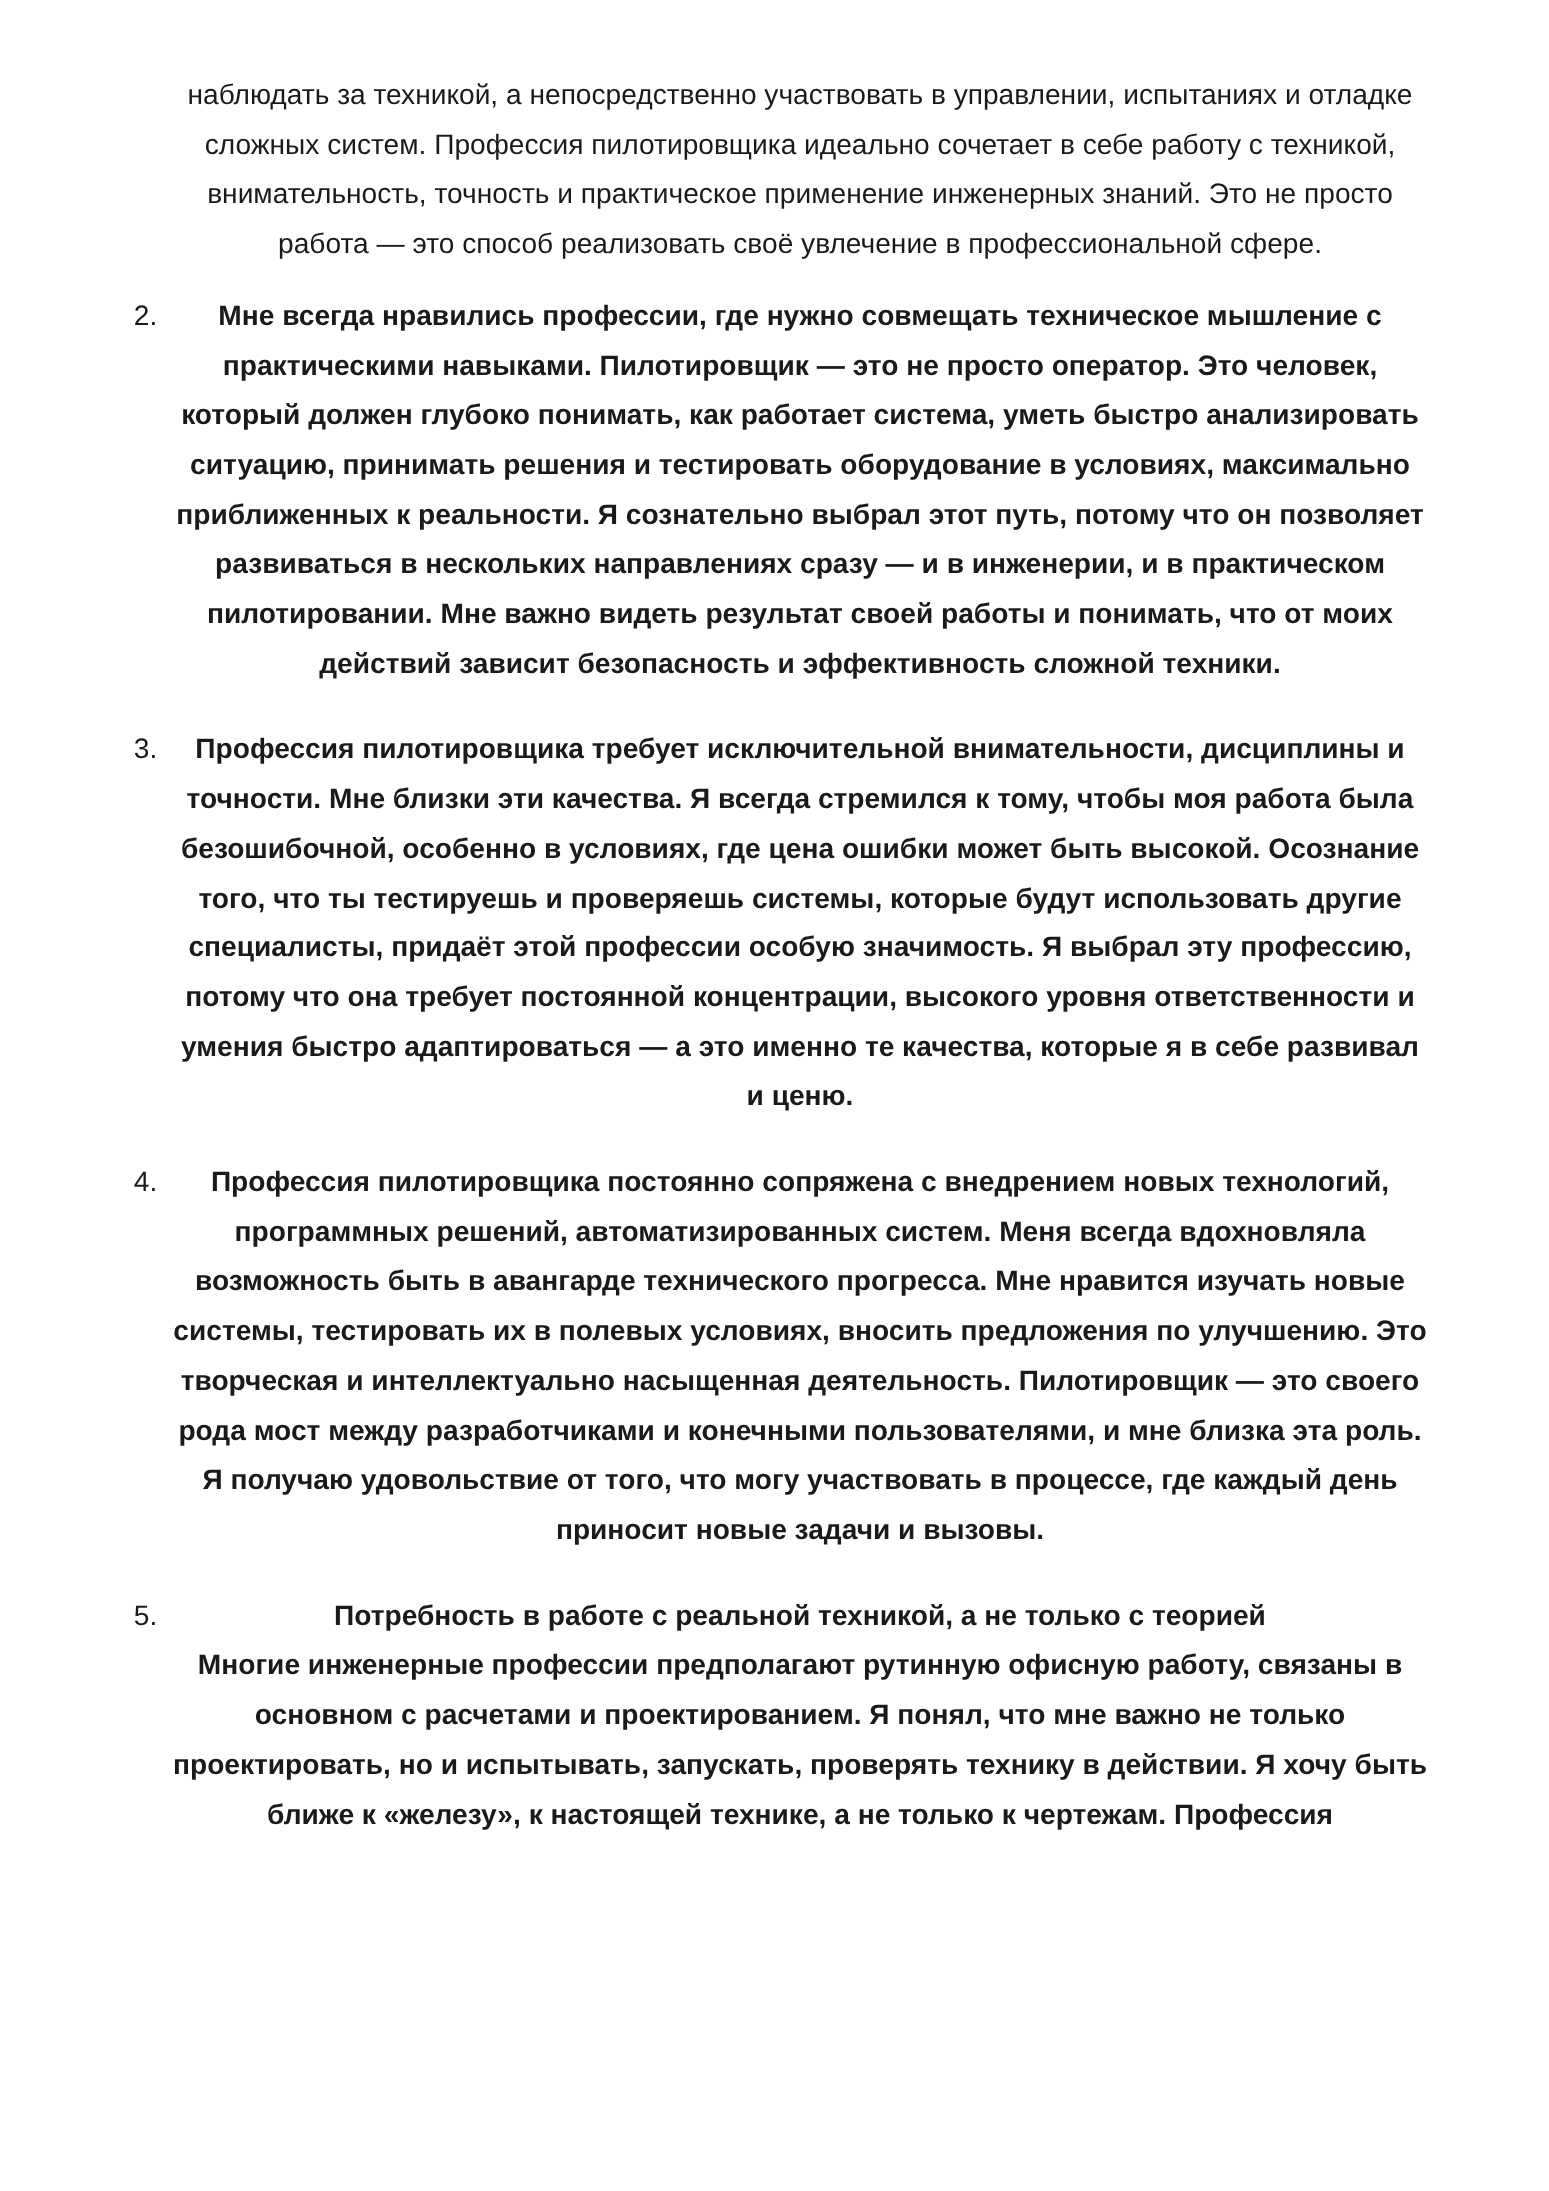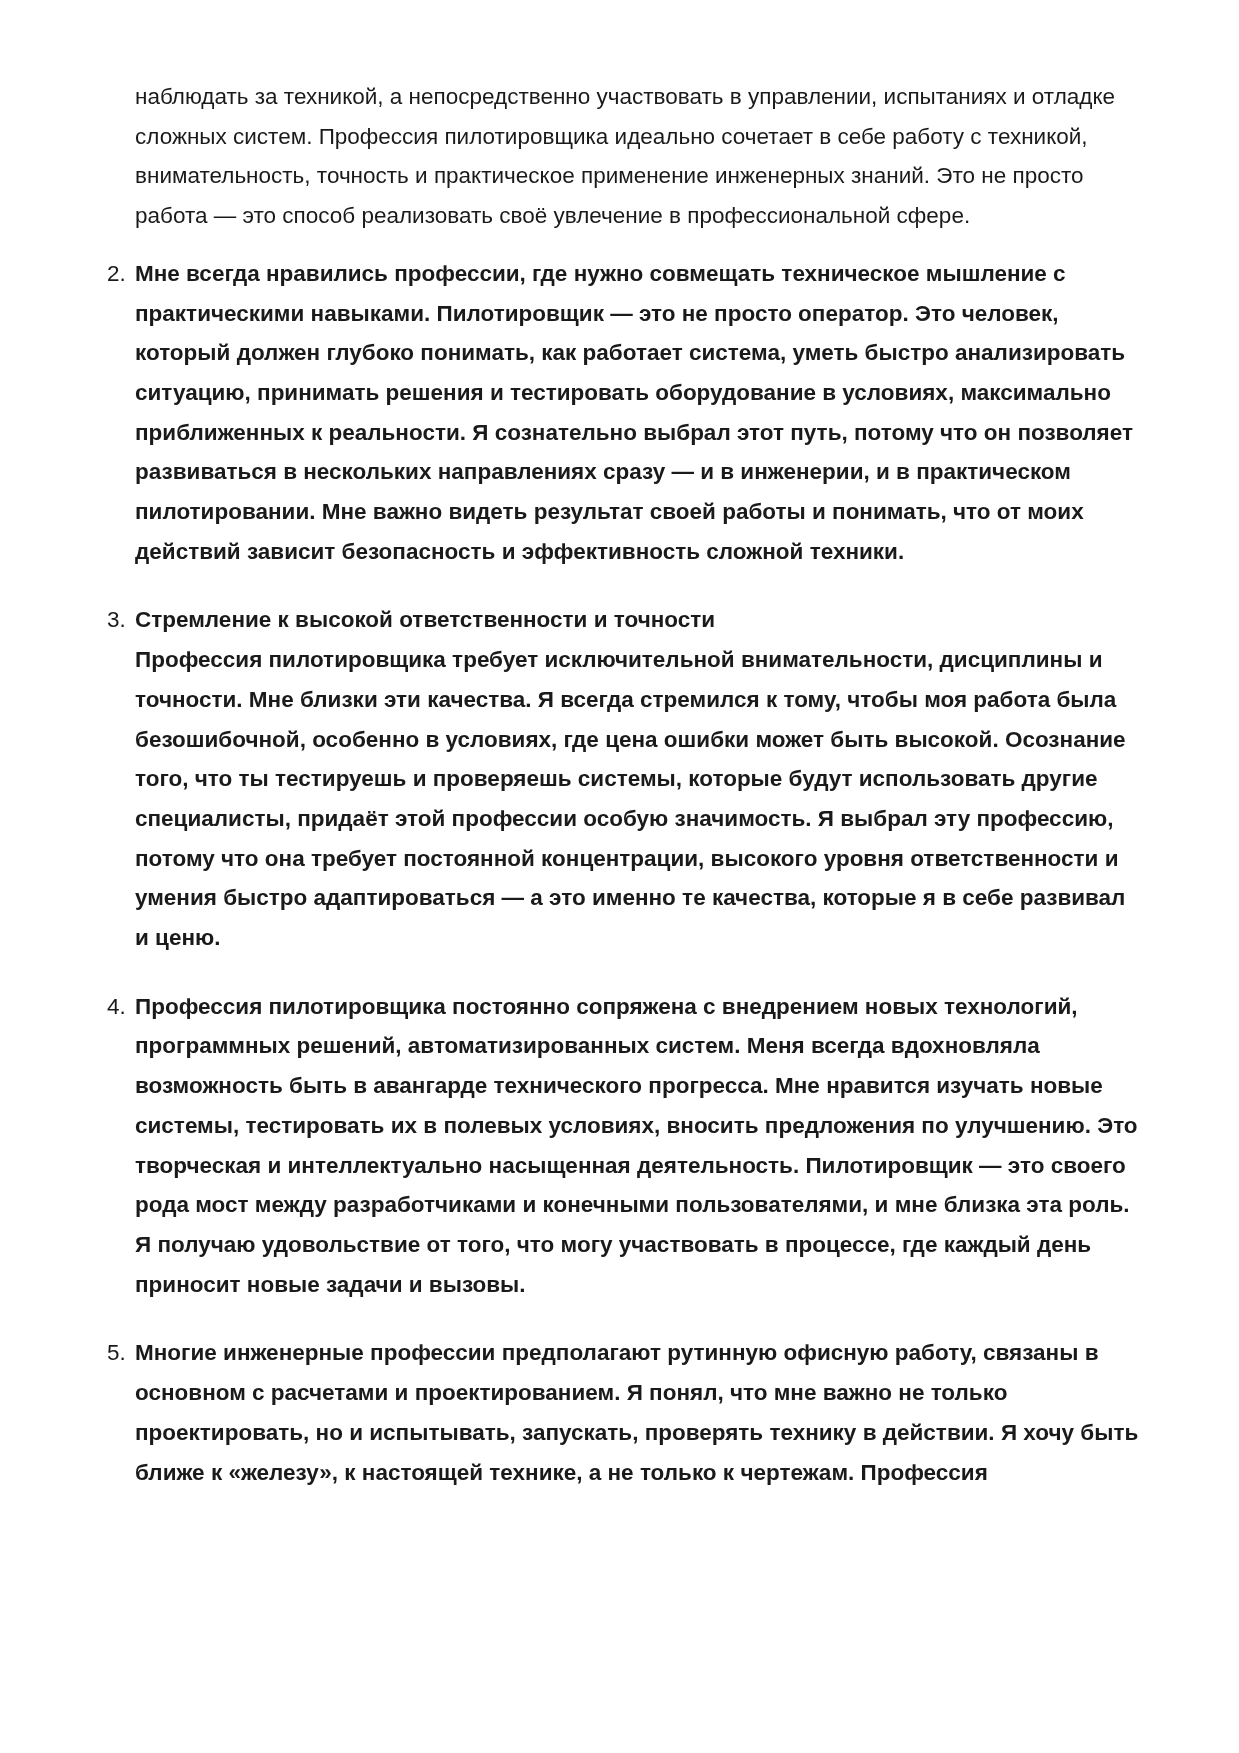--- a/index.html
+++ b/index.html
@@ -12,26 +12,26 @@
     height: 1753px;
     position: relative;
     overflow: hidden;
     font-family: "Liberation Sans", "DejaVu Sans", sans-serif;
     color: #1a1a1a;
     -webkit-font-smoothing: antialiased;
   }
   .doc {
     position: absolute;
     left: 135px;
-    top: 77px;
+    top: 56px;
     width: 1010px;
     font-size: 22.5px;
     line-height: 39.7px;
     font-weight: 400;
-    text-align: left;
+    text-align: center;
   }
   .para {
     margin: 0 0 18px 0;
   }
   .items {
     margin: 0;
     padding: 0;
     list-style: none;
   }
   .item {
@@ -63,28 +63,28 @@
 
   <div class="items">
 
     <div class="item">
       <span class="num">2.</span>
       <div class="body">Мне всегда нравились профессии, где нужно совмещать техническое мышление с практическими навыками. Пилотировщик — это не просто оператор. Это человек, который должен глубоко понимать, как работает система, уметь быстро анализировать ситуацию, принимать решения и тестировать оборудование в условиях, максимально приближенных к реальности. Я сознательно выбрал этот путь, потому что он позволяет развиваться в нескольких направлениях сразу — и в инженерии, и в практическом пилотировании. Мне важно видеть результат своей работы и понимать, что от моих действий зависит безопасность и эффективность сложной техники.</div>
     </div>
 
     <div class="item">
       <span class="num">3.</span>
-      <div class="heading">Стремление к высокой ответственности и точности</div>
       <div class="body">Профессия пилотировщика требует исключительной внимательности, дисциплины и точности. Мне близки эти качества. Я всегда стремился к тому, чтобы моя работа была безошибочной, особенно в условиях, где цена ошибки может быть высокой. Осознание того, что ты тестируешь и проверяешь системы, которые будут использовать другие специалисты, придаёт этой профессии особую значимость. Я выбрал эту профессию, потому что она требует постоянной концентрации, высокого уровня ответственности и умения быстро адаптироваться — а это именно те качества, которые я в себе развивал и ценю.</div>
     </div>
 
     <div class="item">
       <span class="num">4.</span>
       <div class="body">Профессия пилотировщика постоянно сопряжена с внедрением новых технологий, программных решений, автоматизированных систем. Меня всегда вдохновляла возможность быть в авангарде технического прогресса. Мне нравится изучать новые системы, тестировать их в полевых условиях, вносить предложения по улучшению. Это творческая и интеллектуально насыщенная деятельность. Пилотировщик — это своего рода мост между разработчиками и конечными пользователями, и мне близка эта роль. Я получаю удовольствие от того, что могу участвовать в процессе, где каждый день приносит новые задачи и вызовы.</div>
     </div>
 
     <div class="item">
       <span class="num">5.</span>
+      <div class="heading">Потребность в работе с реальной техникой, а не только с теорией</div>
       <div class="body">Многие инженерные профессии предполагают рутинную офисную работу, связаны в основном с расчетами и проектированием. Я понял, что мне важно не только проектировать, но и испытывать, запускать, проверять технику в действии. Я хочу быть ближе к «железу», к настоящей технике, а не только к чертежам. Профессия</div>
     </div>
 
   </div>
 </div>
 
 </body></html>

